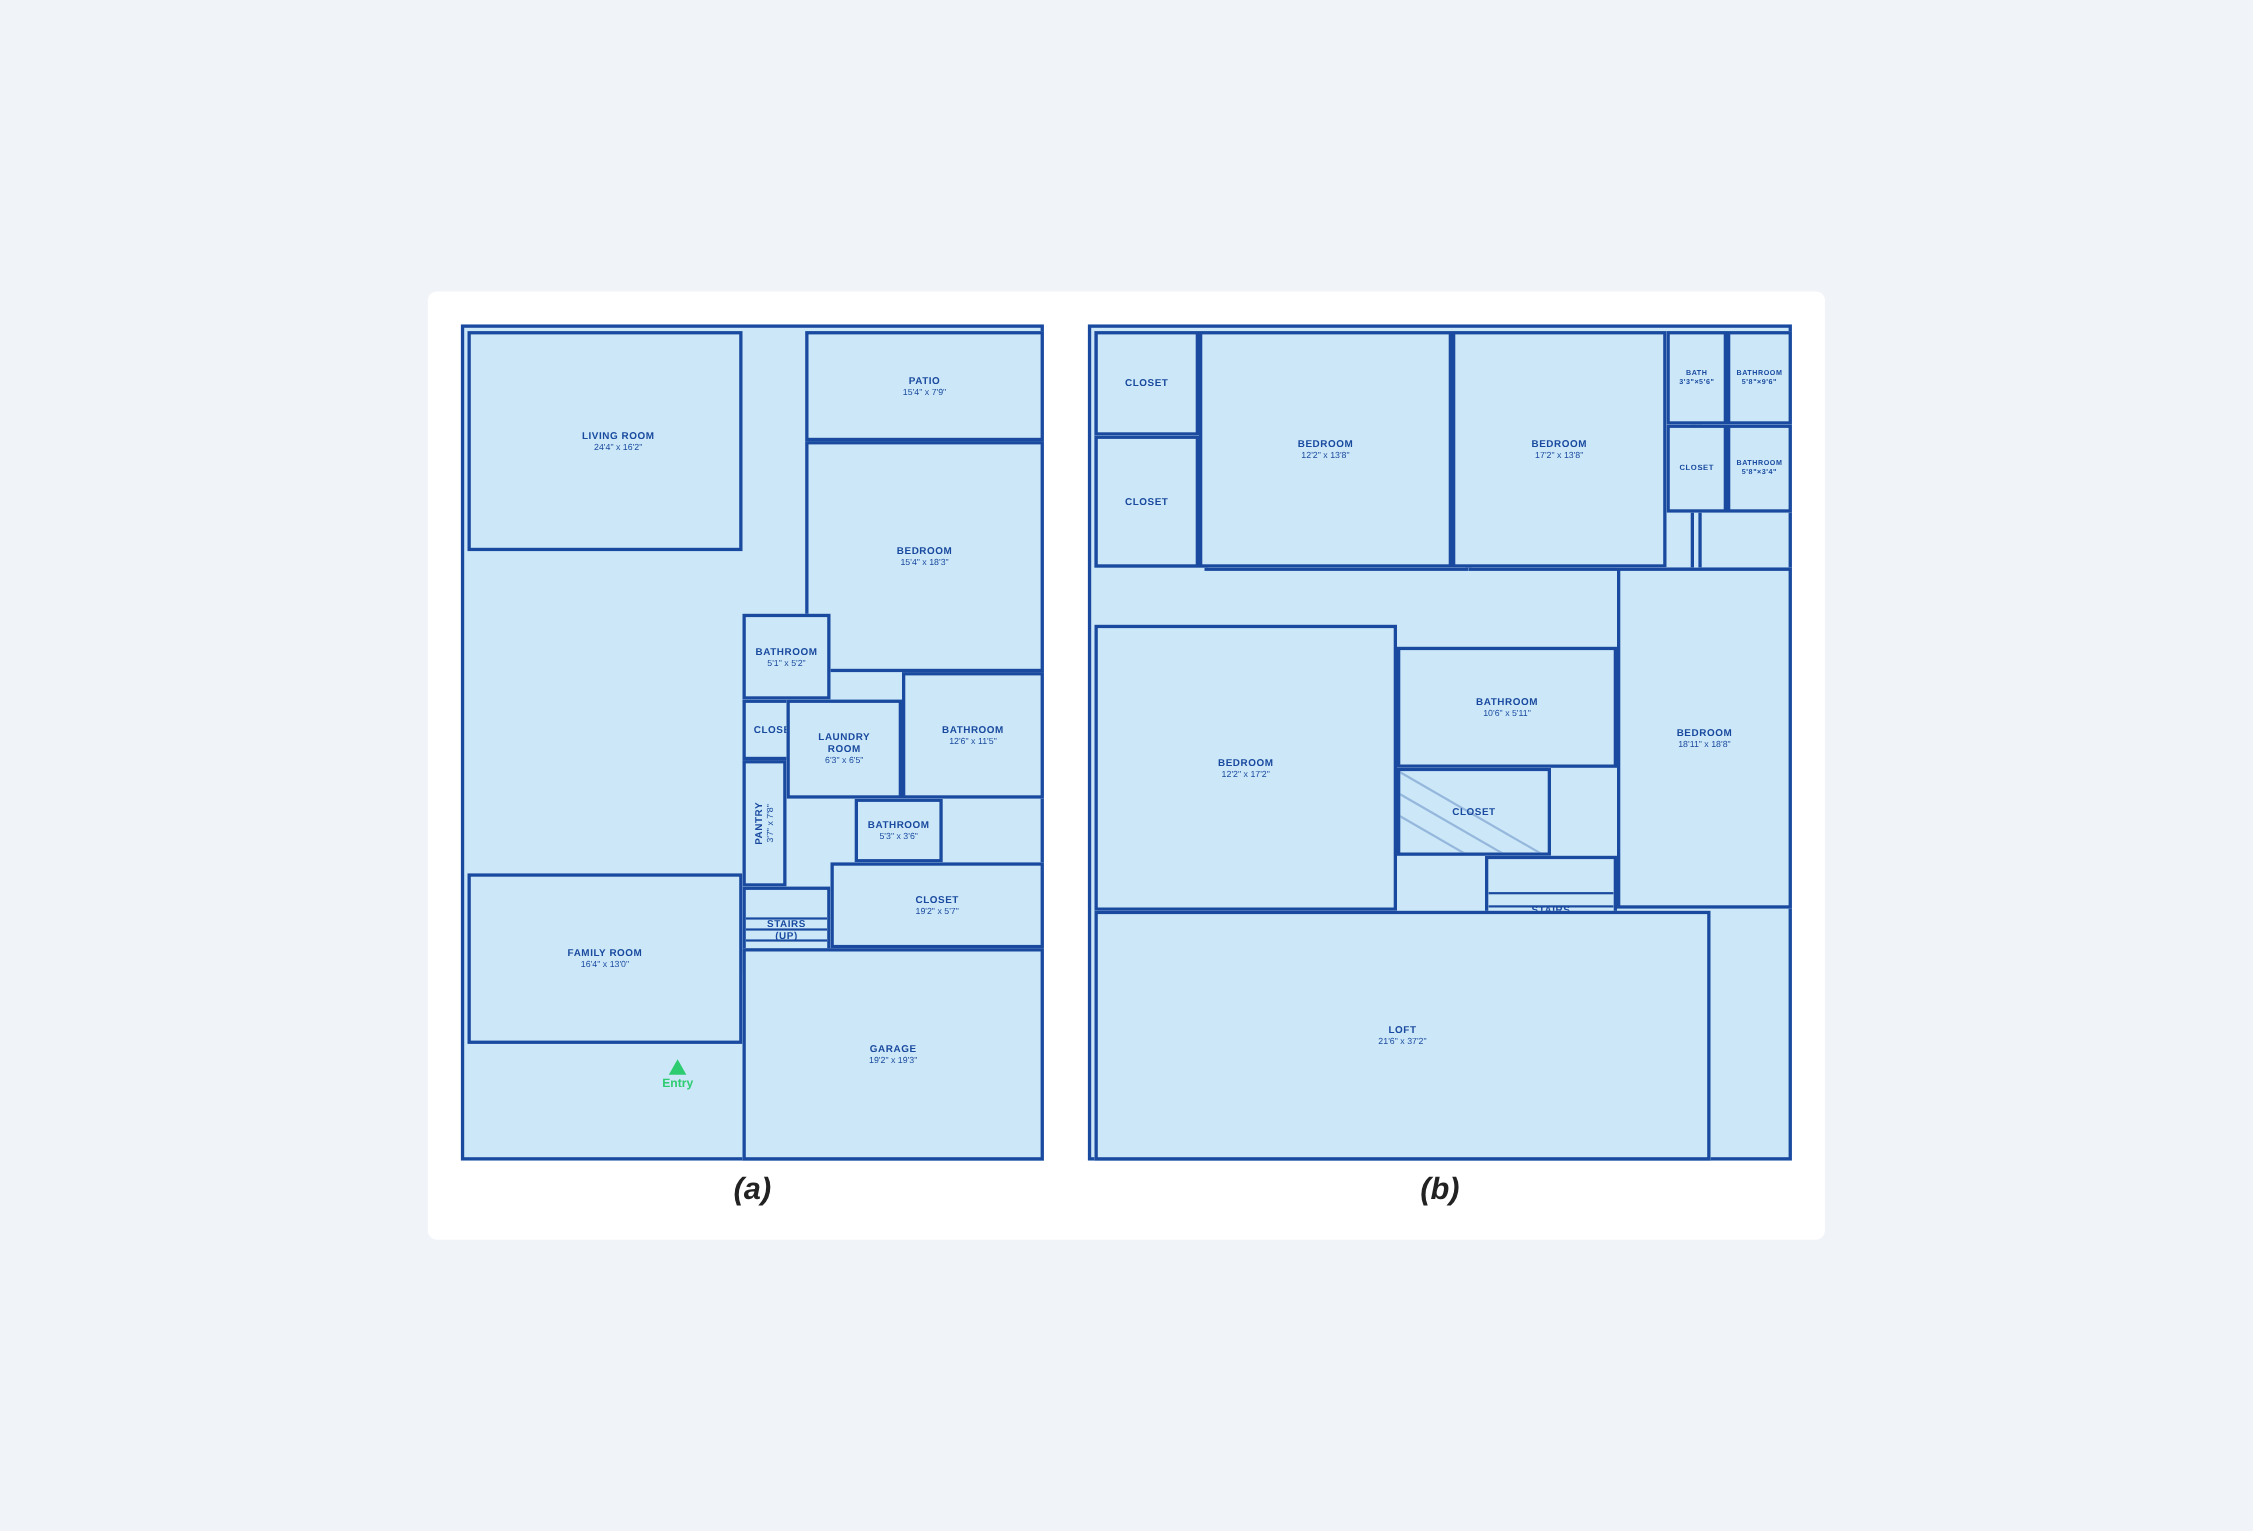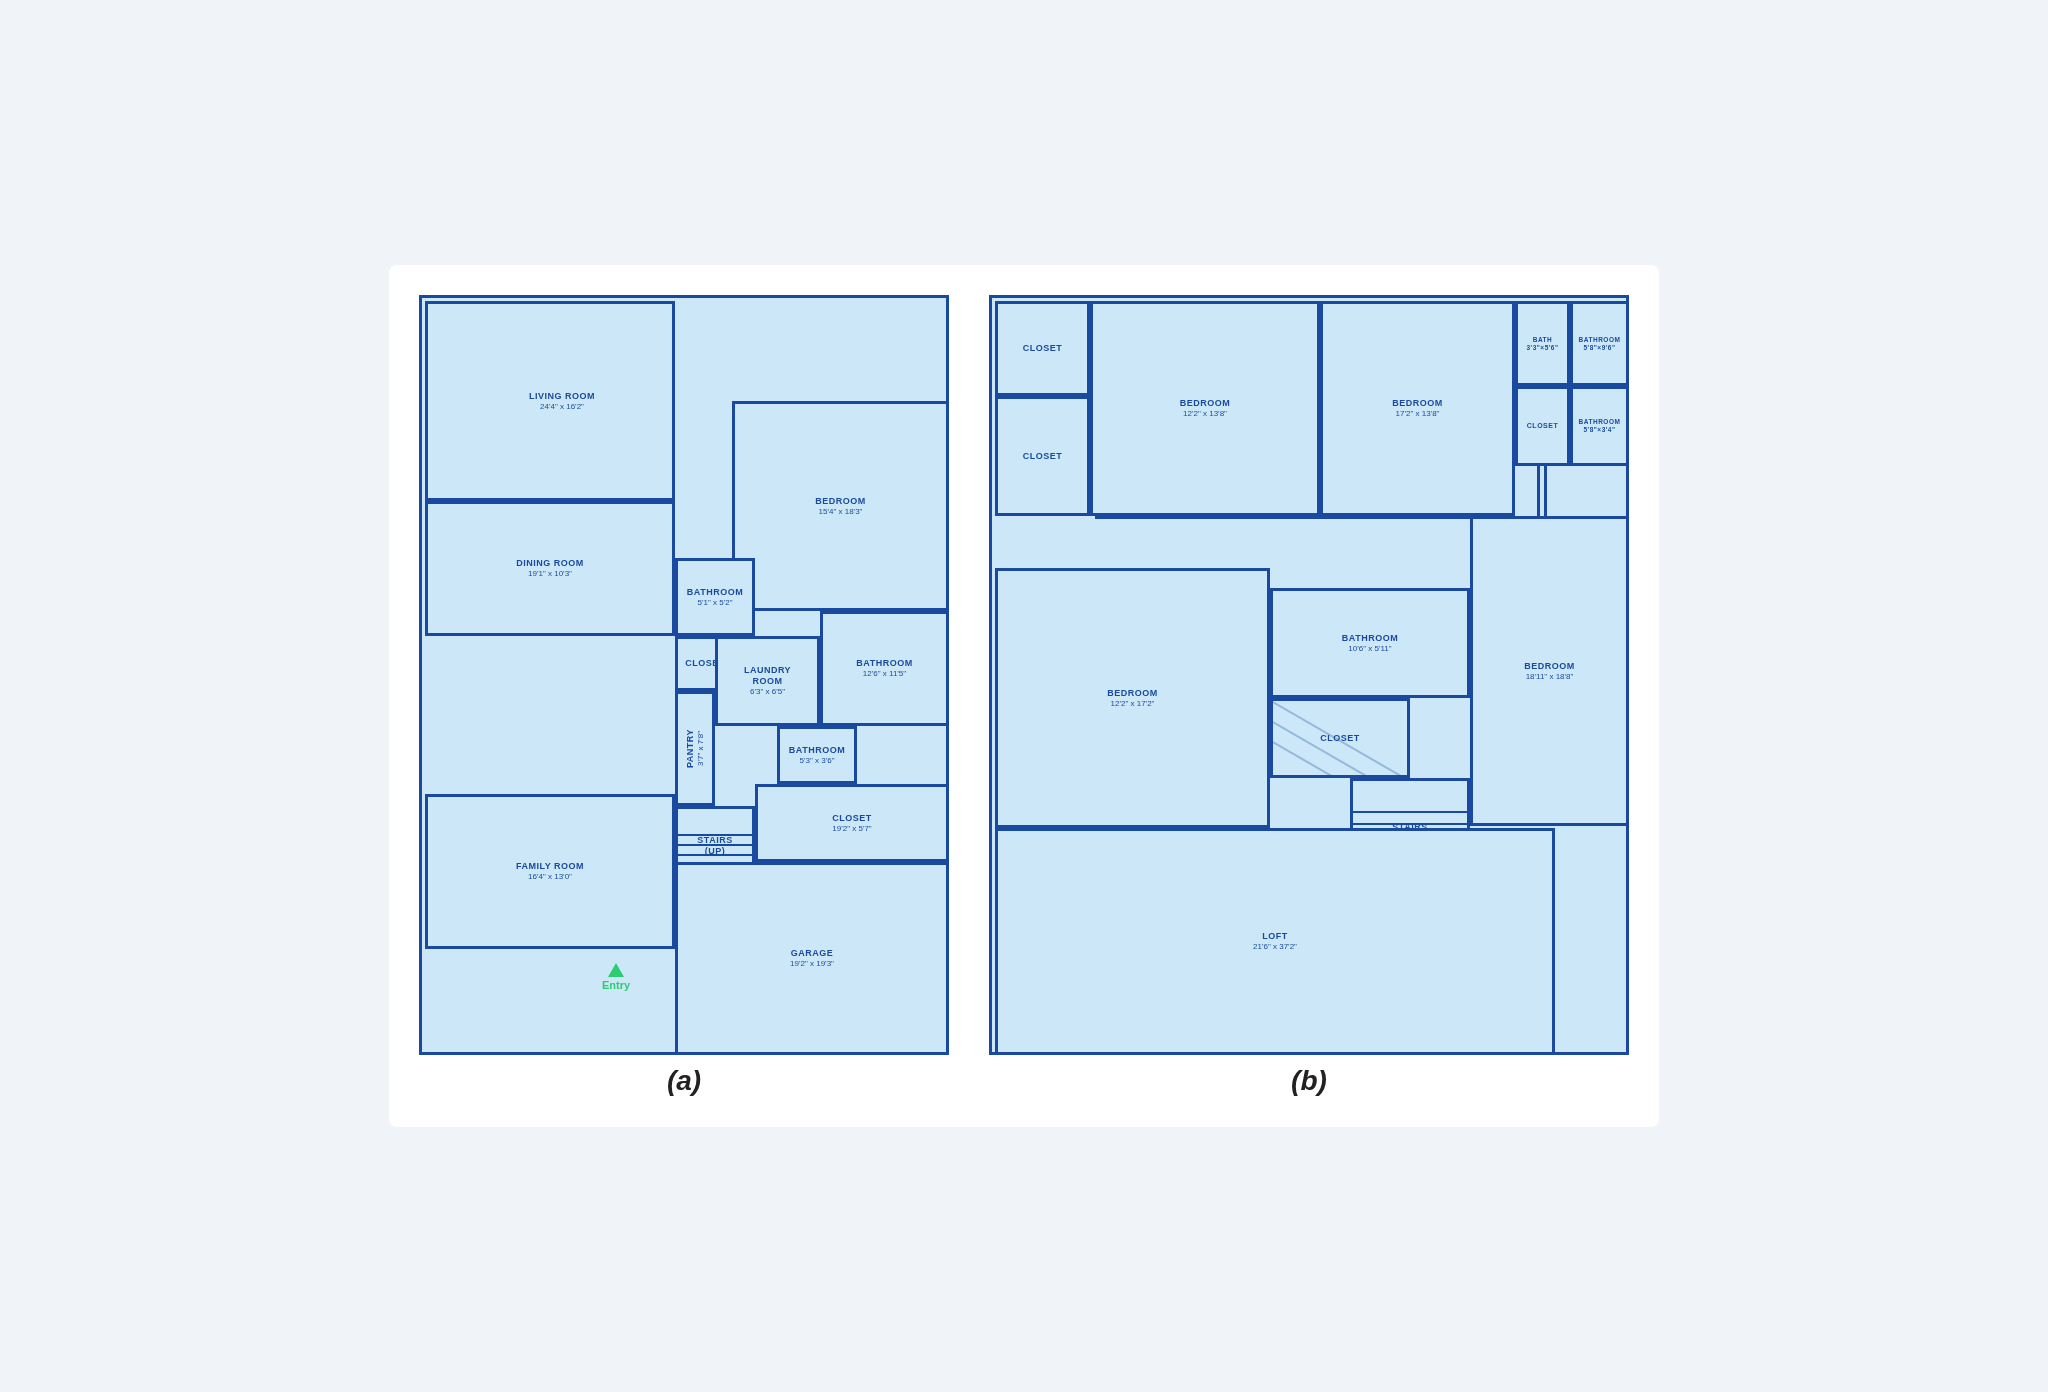--- a/index.html
+++ b/index.html
@@ -97,30 +97,30 @@
 <div class="container">
 
   <div class="floor-plan">
     <div class="blueprint plan-a" style="position:relative;">
 
       <div class="room" style="left:3px; top:3px; width:250px; height:200px;padding-left:24px;">
         <span class="room-name">LIVING ROOM</span>
         <span class="room-size">24'4" x 16'2"</span>
       </div>
 
+      <div class="room" style="left:310px; top:3px; width:217px; height:100px;">
+        <span class="room-name">PATIO</span>
+        <span class="room-size">15'4" x 7'9"</span>
+      </div>
 
       <div class="room" style="left:310px; top:103px; width:217px; height:210px;">
         <span class="room-name">BEDROOM</span>
         <span class="room-size">15'4" x 18'3"</span>
       </div>
 
-      <div class="room" style="left:3px; top:203px; width:250px; height:135px;">
-        <span class="room-name">DINING ROOM</span>
-        <span class="room-size">19'1" x 10'3"</span>
-      </div>
 
       <div class="room" style="left:253px; top:260px; width:80px; height:78px;">
         <span class="room-name">BATHROOM</span>
         <span class="room-size">5'1" x 5'2"</span>
       </div>
 
 
       <div class="room" style="left:253px; top:338px; width:60px; height:55px;">
         <span class="room-name">CLOSET</span>
       </div>

